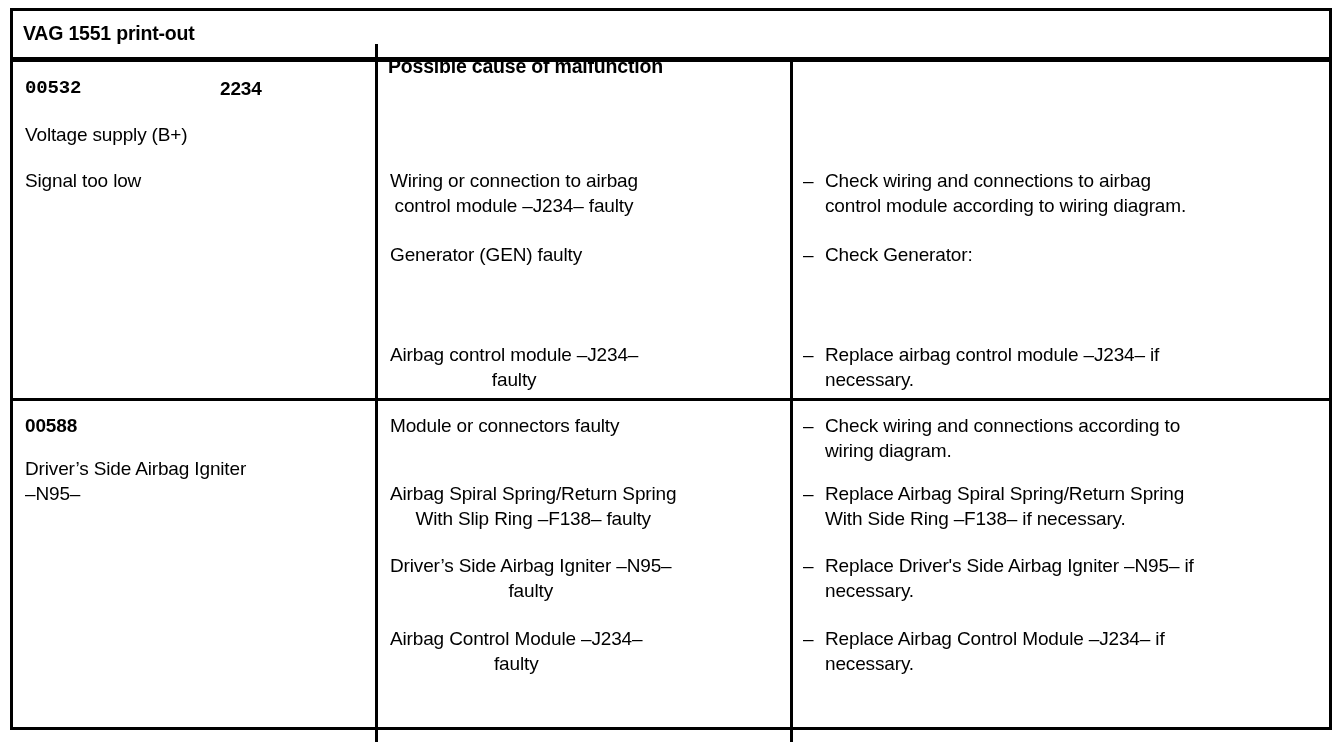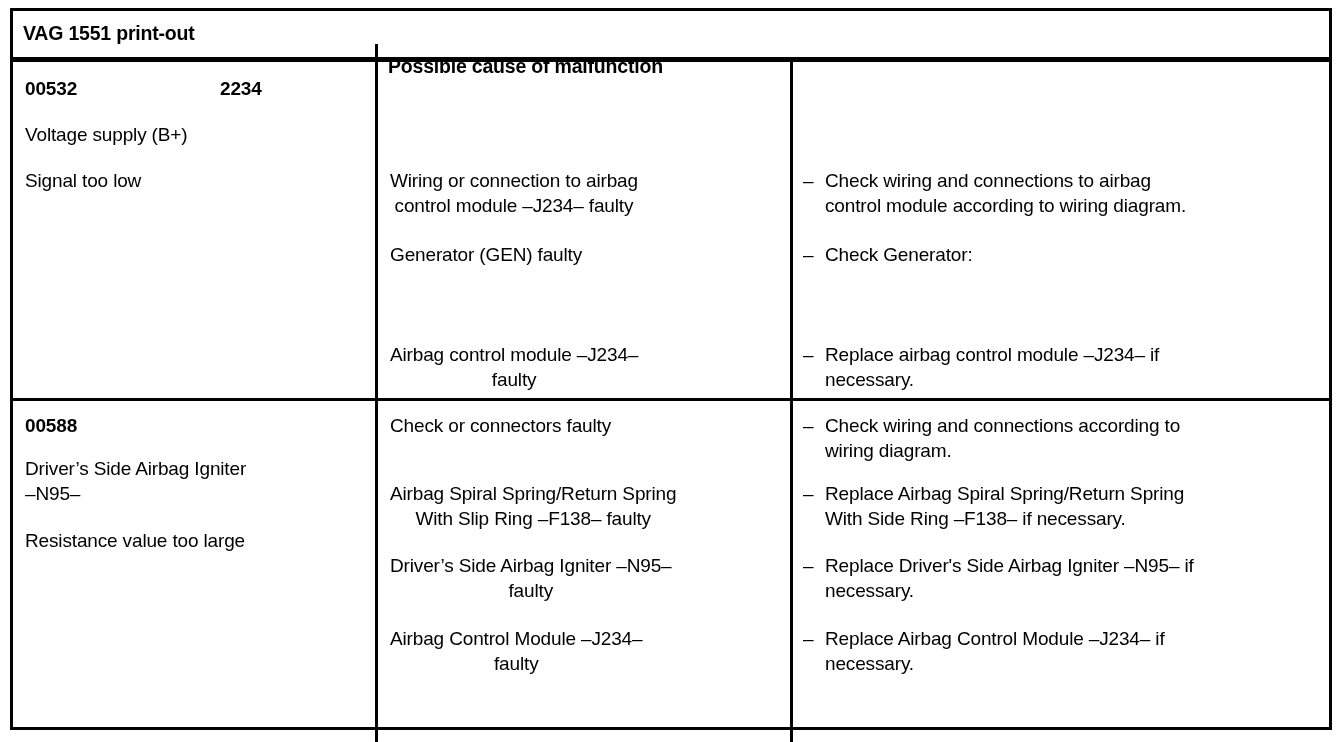--- a/index.html
+++ b/index.html
@@ -102,21 +102,21 @@
   .tx {
     position: absolute;
     font-size: 19px;
     line-height: 25px;
     letter-spacing: -0.15px;
     white-space: pre-line;
   }
   .tx.bold { font-weight: bold; }
 
   
-  .l1-code    { left: 12px; top: 14px; }
+  .l1-code    { left: 12px; top: 14px; font-family: Liberation Mono, monospace; }
   .l1-code2   { left: 207px; top: 14px; }
   .l1-desc    { left: 12px; top: 60px; }
   .l1-sig     { left: 12px; top: 106px; }
 
   .l2-code    { left: 12px; top: 12px; }
   .l2-desc    { left: 12px; top: 55px; }
   .l2-res     { left: 12px; top: 127px; }
 
   
   .m1-a { left: 12px; top: 106px; }
@@ -207,25 +207,24 @@
         </div>
 
       </div>
 
       <div class="row row-1">
 
         <div class="cell c-1">
           <div class="tx bold l2-code">00588</div>
           <div class="tx l2-desc">Driver’s Side Airbag Igniter
 –N95–</div>
-          <div class="tx l2-res">Resistance value too large</div>
         </div>
 
         <div class="cell c-2">
-          <div class="tx m2-a">Check or connectors faulty</div>
+          <div class="tx m2-a">Module or connectors faulty</div>
           <div class="tx m2-b">Airbag Spiral Spring/Return Spring
 With Slip Ring –F138– faulty</div>
           <div class="tx m2-c">Driver’s Side Airbag Igniter –N95–
 faulty</div>
           <div class="tx m2-d">Airbag Control Module –J234–
 faulty</div>
         </div>
 
         <div class="cell c-3">
           <div class="bullet r2-a">

